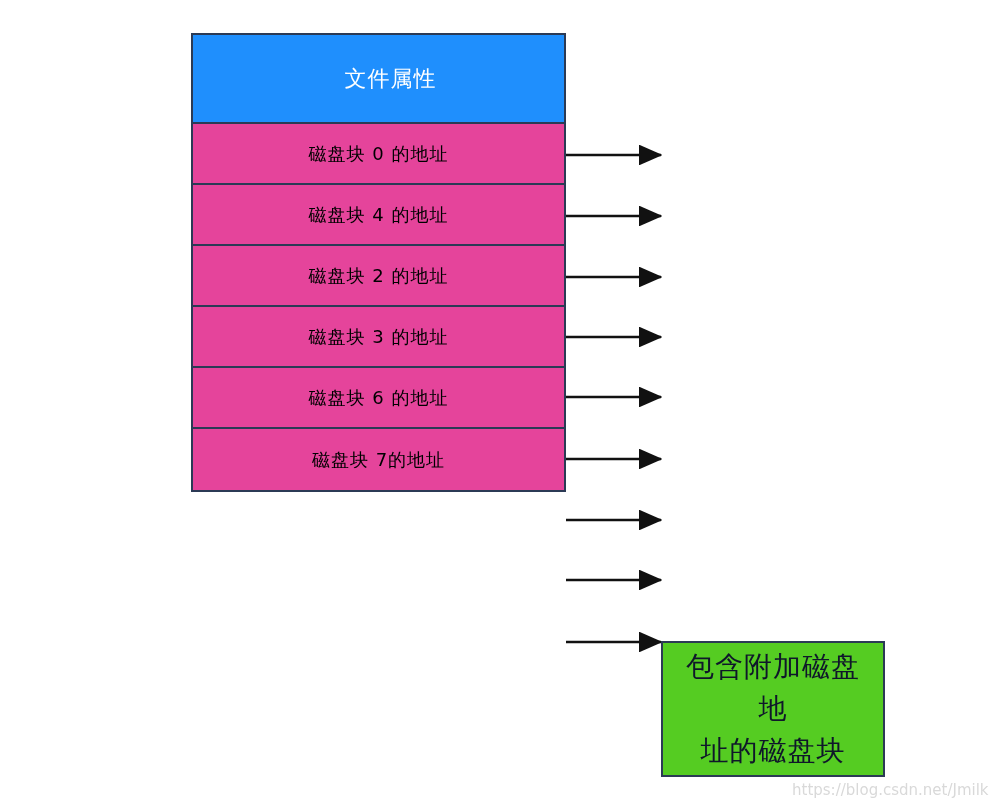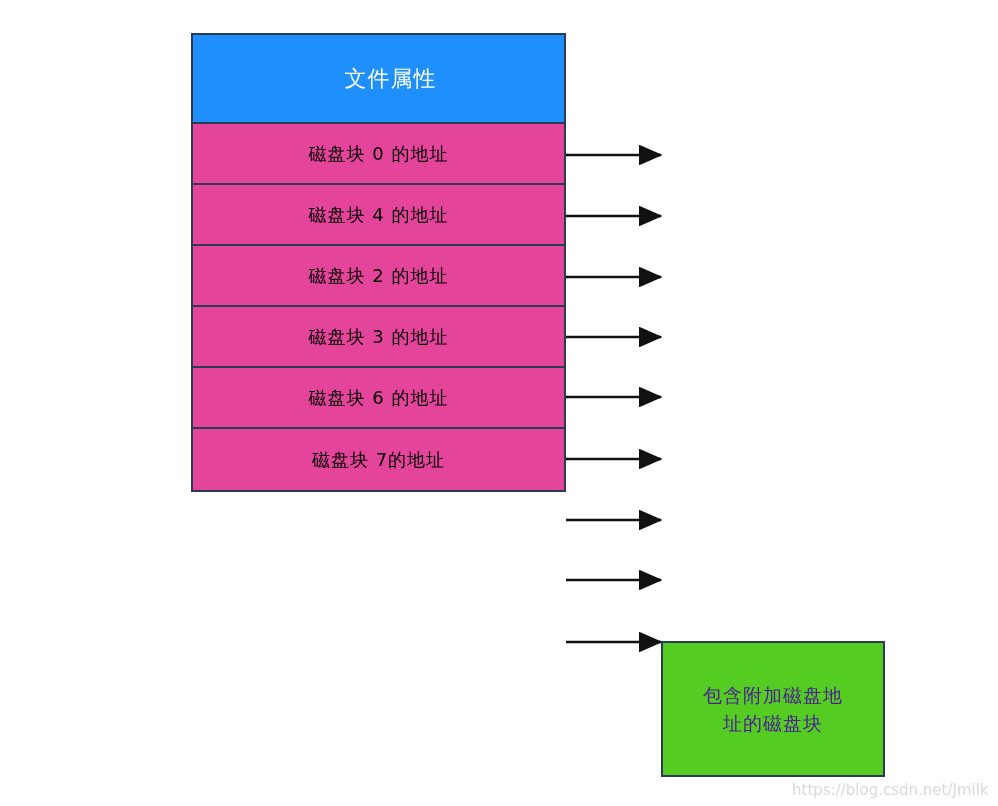--- a/index.html
+++ b/index.html
@@ -89,22 +89,22 @@
     height: 136px;
     box-sizing: border-box;
     border: 2px solid #2b3a55;
     background: #55cc22;
     display: flex;
     align-items: center;
     justify-content: center;
     text-align: center;
   }
   .indirect-block .cell-text {
-    color: #4c1d95;
-    font-size: 19px;
+    color: #0f172a;
+    font-size: 28px;
     line-height: 1.5;
     letter-spacing: 1px;
     padding: 0 14px;
     white-space: pre-line;
   }
 
   
   .watermark {
     position: absolute;
     left: 792px;

